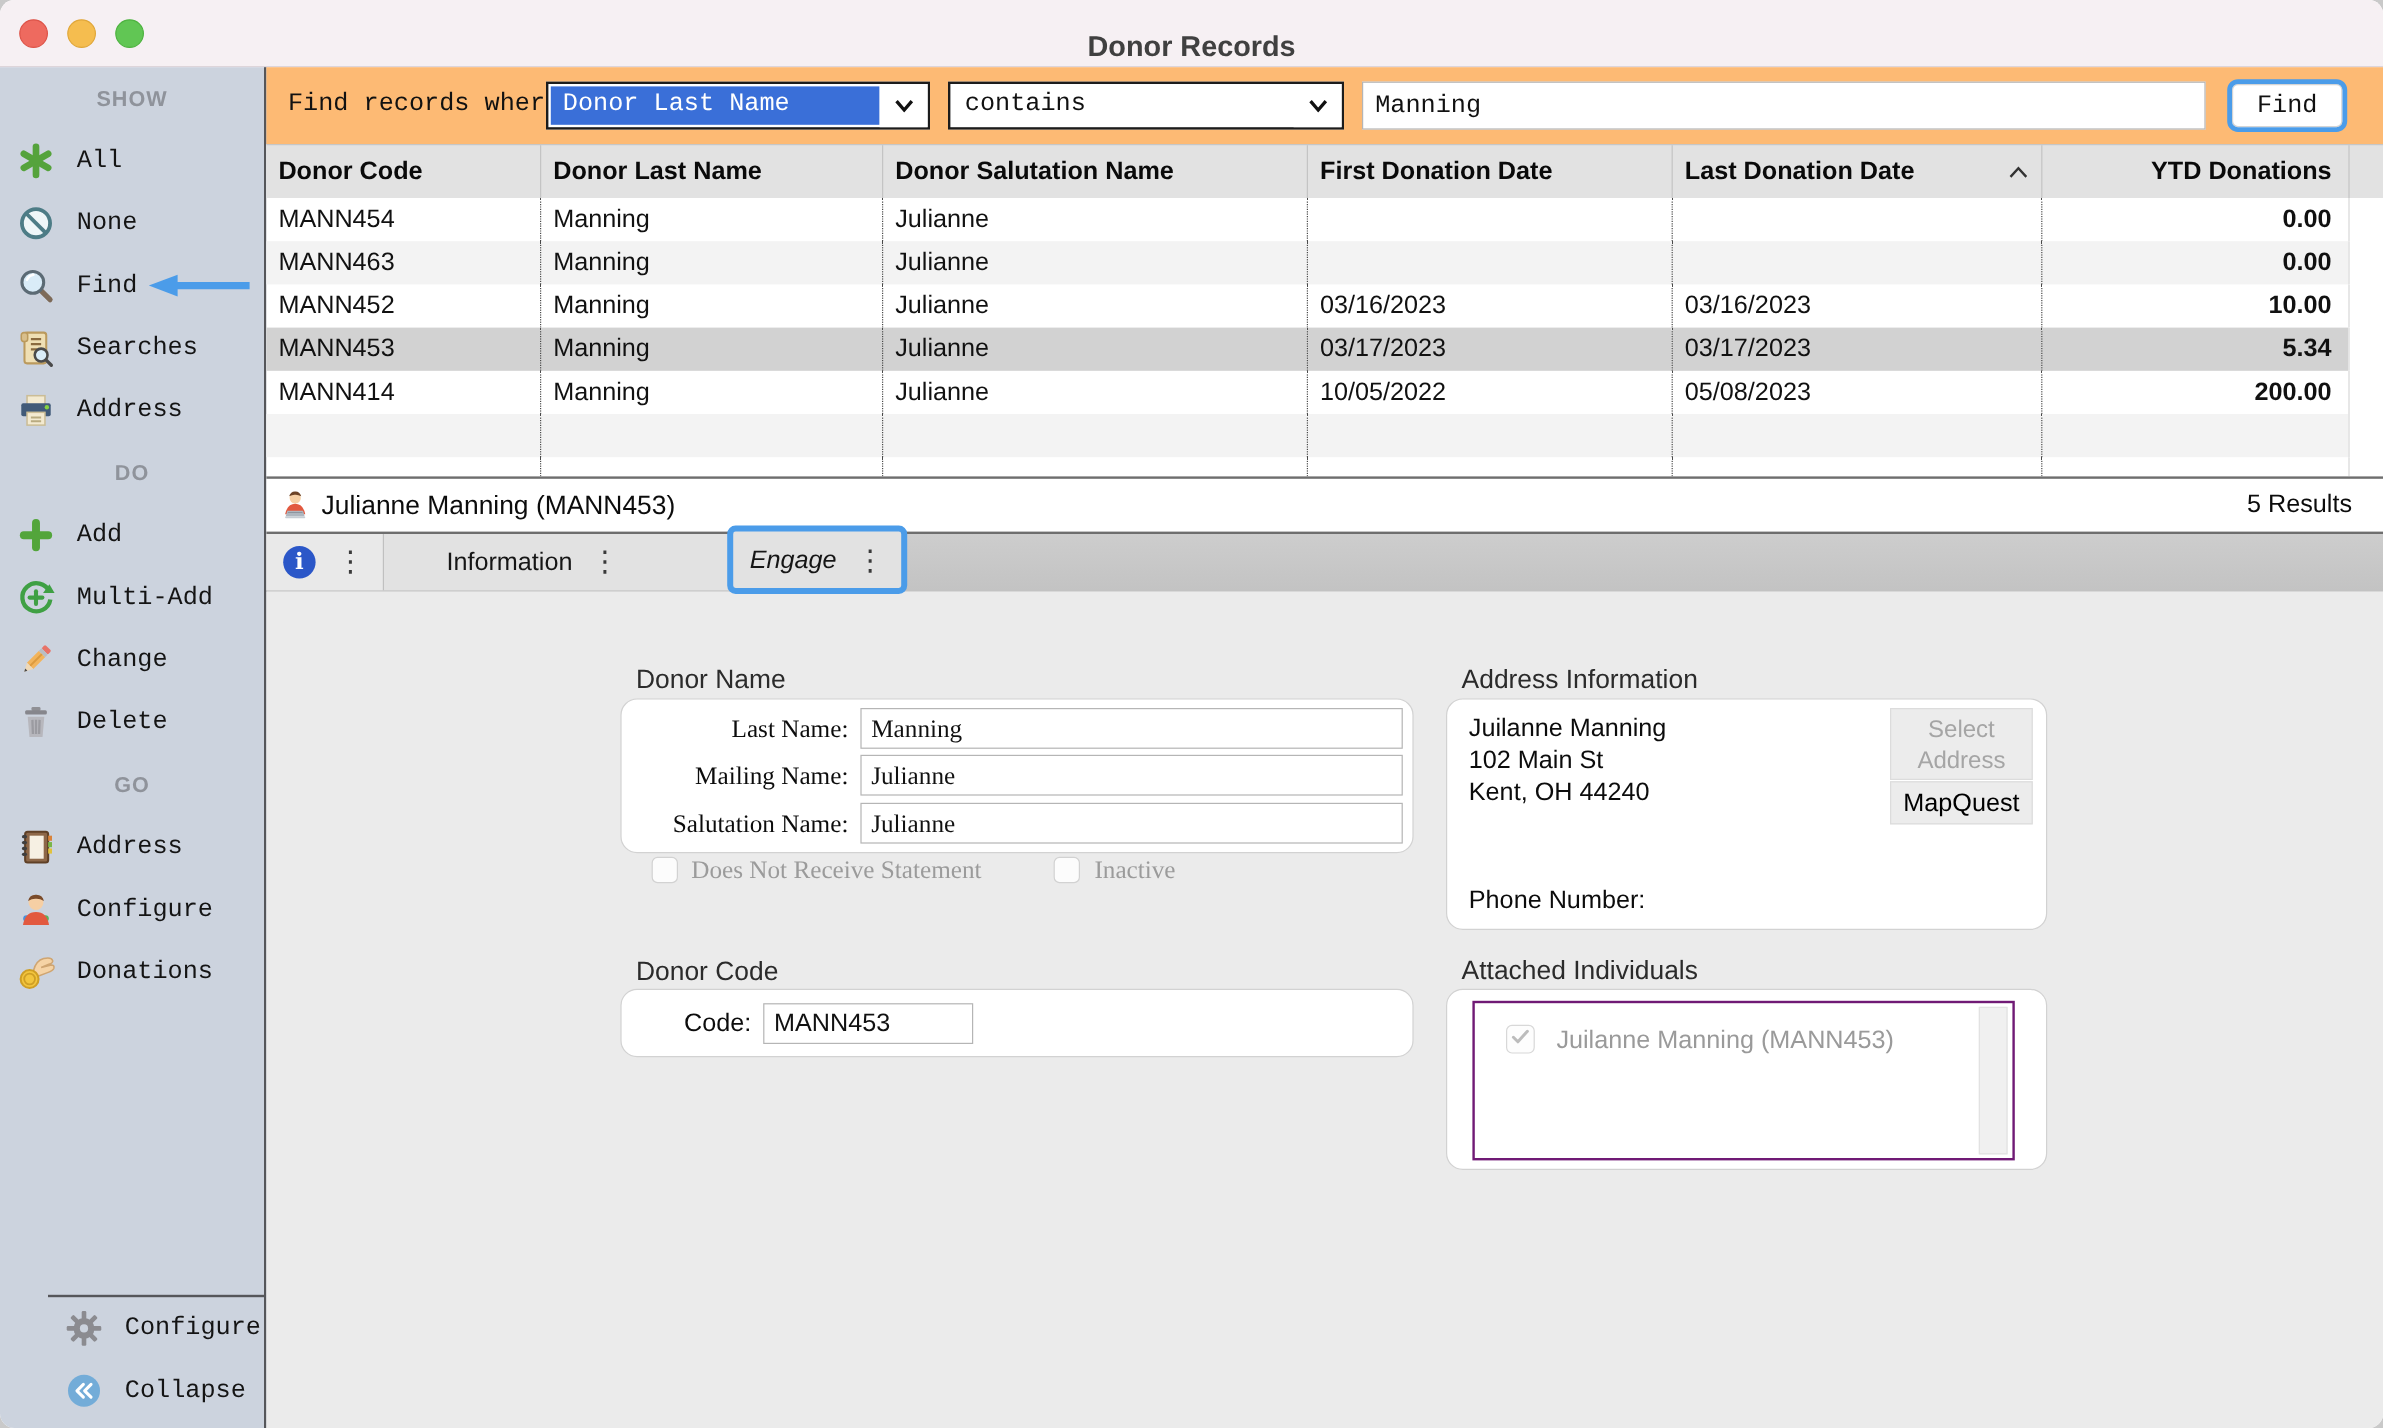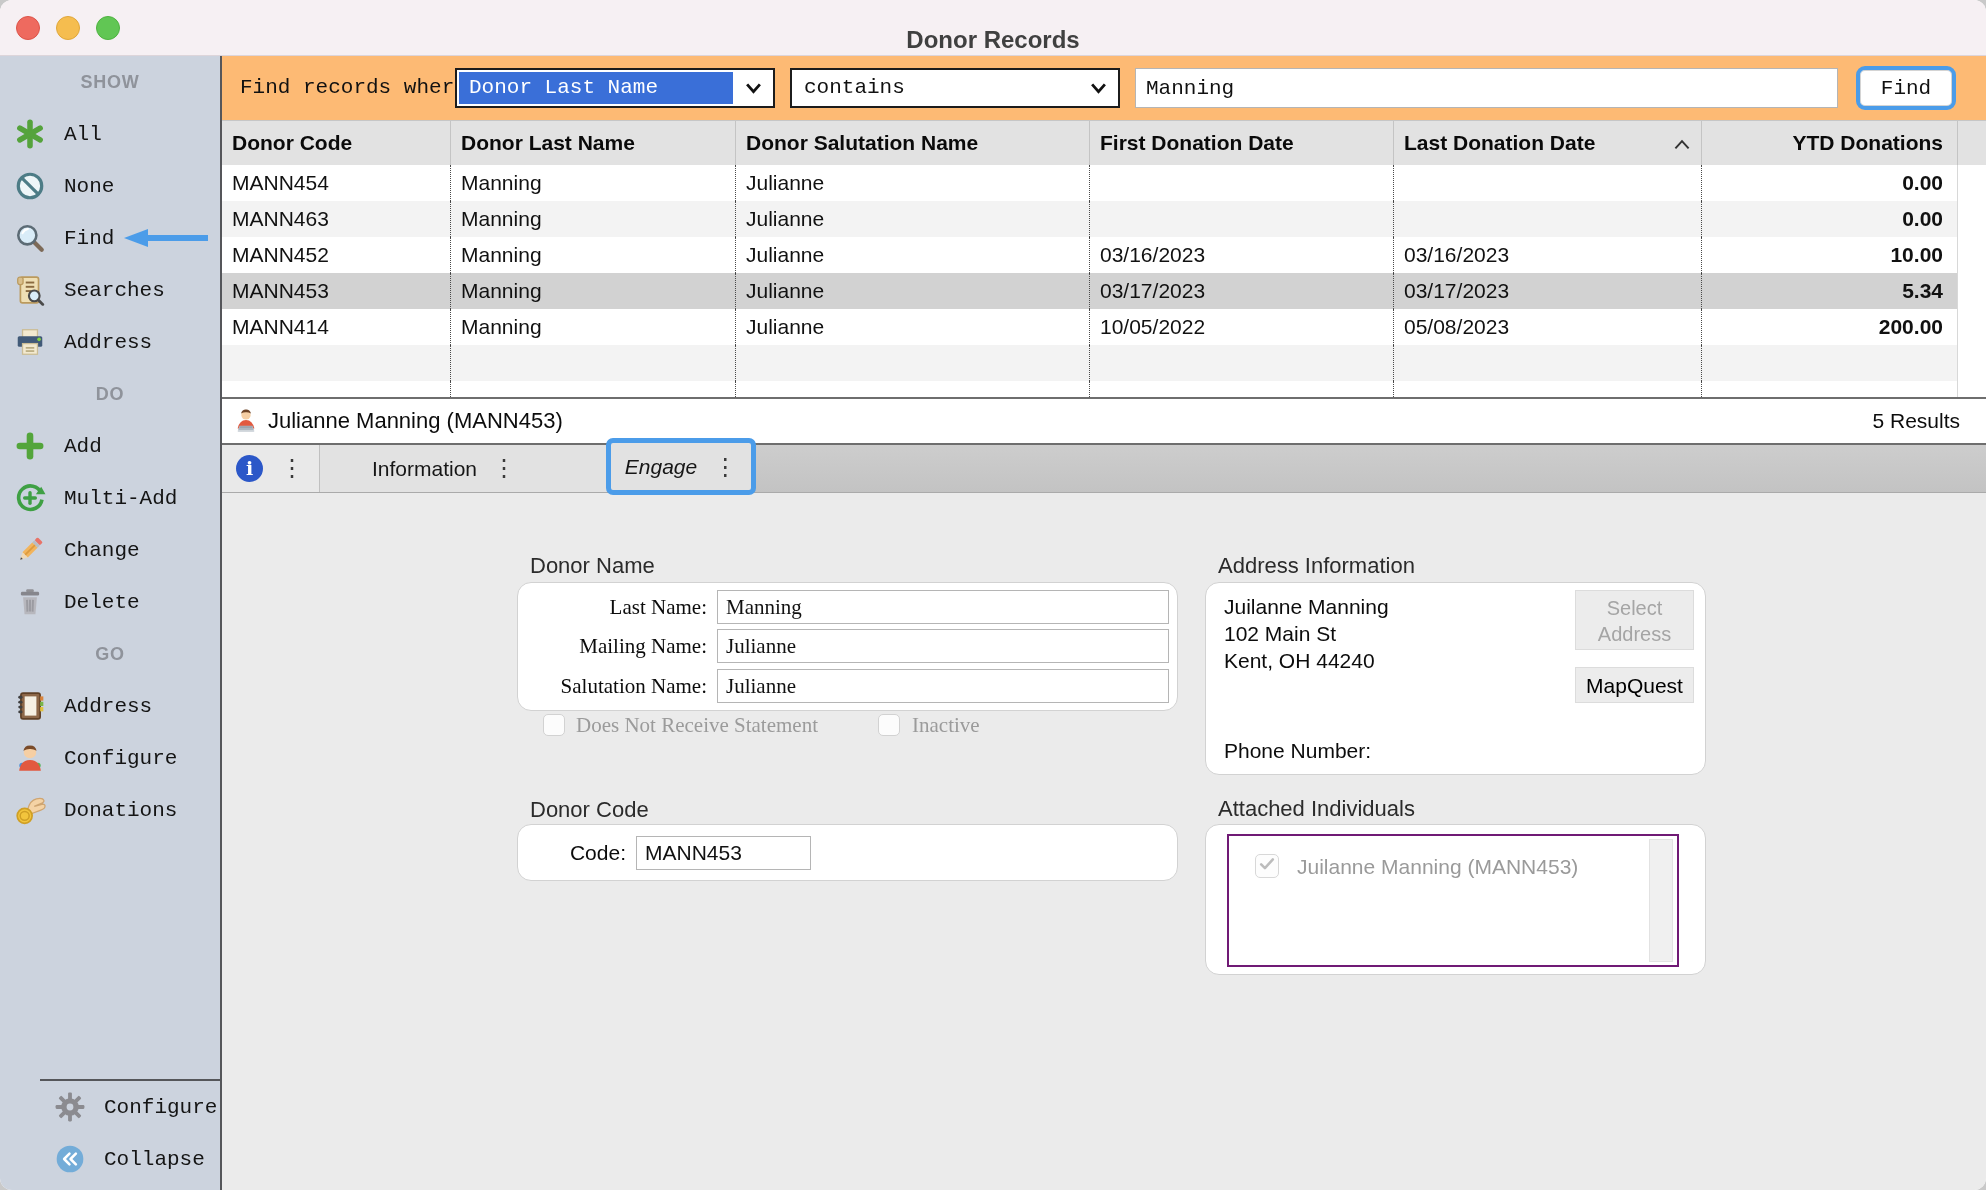--- a/index.html
+++ b/index.html
@@ -76,21 +76,21 @@
   .form{position:absolute;left:222px;top:493px;right:0;bottom:0;background:#ebebeb;}
   .panel-label{position:absolute;font-size:22px;color:#2b2b2b;}
   .panel{position:absolute;background:#fff;border:1px solid #d2d2d2;border-radius:14px;}
   .frow-label{position:absolute;left:0;width:189px;text-align:right;font-size:21px;line-height:34px;color:#0c0c0c;}
   .finput{position:absolute;height:34px;border:1.5px solid #b5b5b5;background:#fff;font-size:21px;padding:0 8px;font-family:inherit;color:#111;}
   .cb{position:absolute;width:22px;height:22px;border:1.5px solid #d2d2d2;border-radius:5px;background:#fcfcfc;}
   .cb-label{position:absolute;font-size:21px;color:#9b9b9b;line-height:24px;}
   .addr-lines{position:absolute;left:18px;top:10px;font-size:21px;line-height:27px;color:#0c0c0c;}
   .btn-gray{position:absolute;background:#ececec;border:1px solid #dcdcdc;text-align:center;font-family:inherit;cursor:default;}
   .btn-select{left:369px;top:7px;width:119px;height:60px;font-size:20px;line-height:26px;color:#a5a5a5;padding-top:3px;}
-  .btn-mapq{left:369px;top:84px;width:119px;height:36px;font-size:21px;line-height:33px;color:#000;}
+  .btn-mapq{left:369px;top:68px;width:119px;height:36px;font-size:21px;line-height:33px;color:#000;}
   .phone-label{position:absolute;left:18px;top:156px;font-size:21px;color:#0c0c0c;}
   .listbox{position:absolute;left:21px;top:9px;width:452px;height:133px;background:#fff;border:2px solid #701a75;}
   .track{position:absolute;right:4px;top:3px;bottom:3px;width:24px;background:#f0f0f0;border:1px solid #e2e2e2;}
   .li-cb{position:absolute;left:26px;top:18px;width:24px;height:24px;border:1.5px solid #d8d8d8;border-radius:5px;background:#fdfdfd;display:flex;align-items:center;justify-content:center;}
   .li-label{position:absolute;left:68px;top:18px;font-size:21px;line-height:26px;color:#9a9a9a;white-space:nowrap;}
 </style>
 </head>
 <body>
 
 <div class="window">

